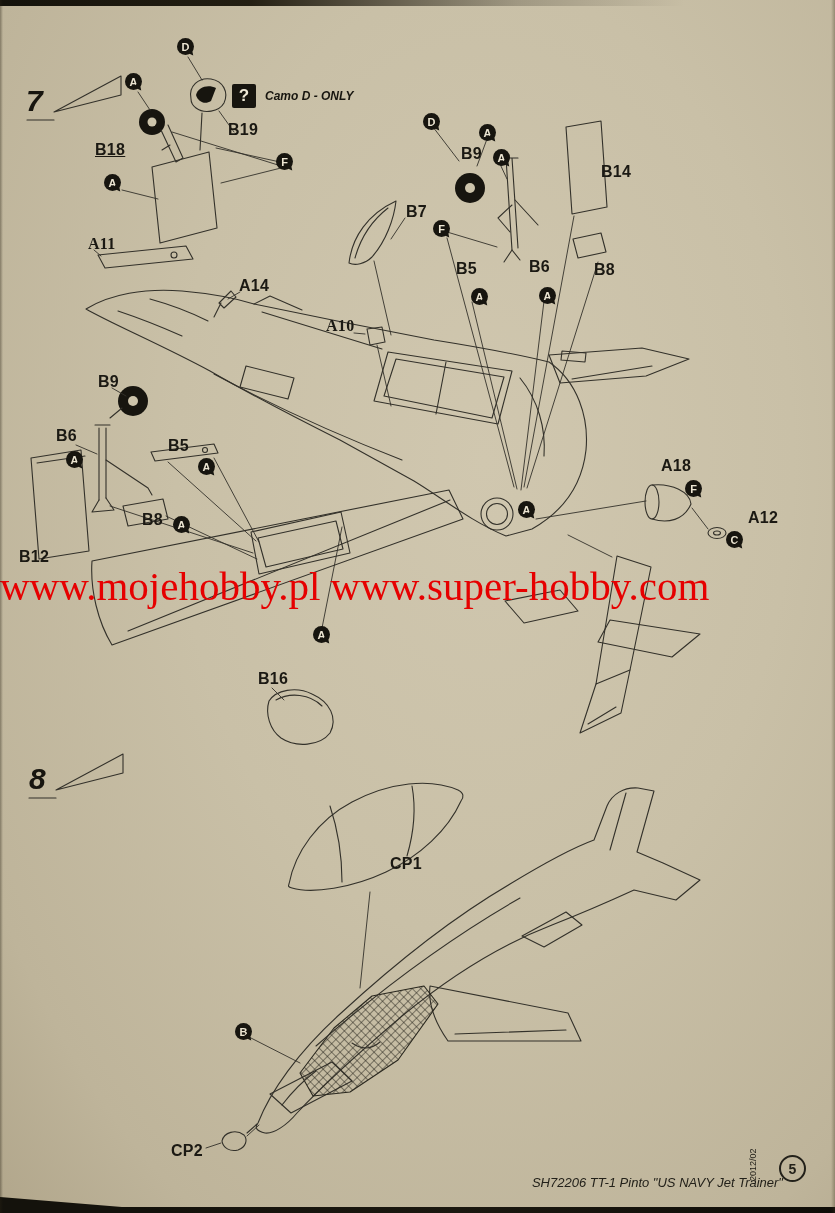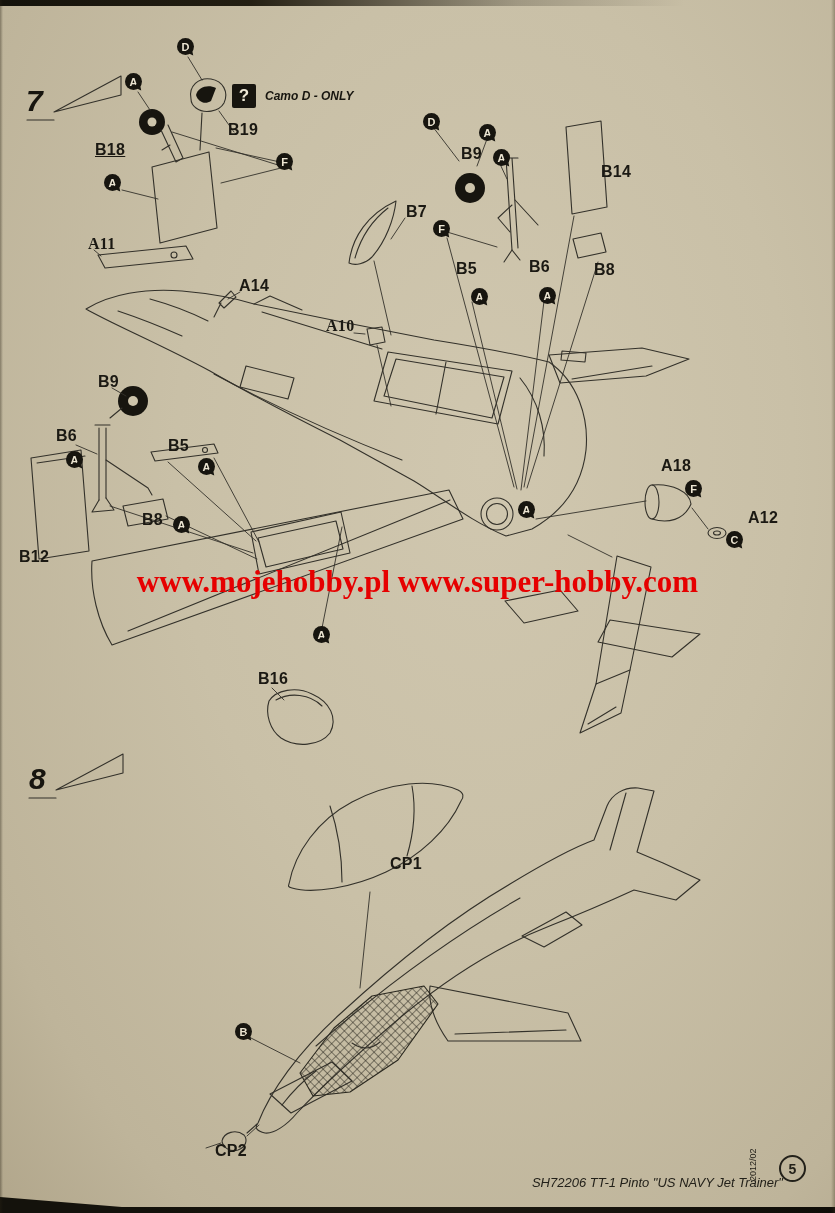--- a/index.html
+++ b/index.html
@@ -11,22 +11,22 @@
   svg{position:absolute;left:0;top:0;}
   .plabel{position:absolute;font-size:16px;font-weight:bold;letter-spacing:.3px;color:#1b1913;white-space:nowrap;}
   .step-num{position:absolute;font-size:30px;font-weight:bold;font-style:italic;color:#17150f;}
   .co{position:absolute;width:17px;height:17px;border-radius:50%;background:#17150f;color:#ece5d2;
       font-size:11px;font-weight:bold;display:flex;align-items:center;justify-content:center;}
   .co::after{content:'';position:absolute;left:11px;bottom:-5px;width:0;height:0;
       border:4px solid transparent;border-top:8px solid #17150f;transform:rotate(-38deg);}
   .camo-box{position:absolute;left:232px;top:84px;width:24px;height:24px;background:#17150f;color:#f0ead8;
       font-weight:bold;font-size:17px;display:flex;align-items:center;justify-content:center;border-radius:2px;}
   .camo-label{position:absolute;left:265px;top:89px;font-size:12px;font-weight:bold;font-style:italic;color:#17150f;}
-  .watermark{position:absolute;left:0;right:0;top:566px;text-align:center;white-space:nowrap;
-      font-family:"Liberation Serif", serif;font-size:31px;color:#e60000;line-height:1;font-weight:bold;}
+  .watermark{position:absolute;left:0;right:0;top:566px;white-space:nowrap;
+      font-family:"Liberation Serif", serif;font-size:41px;color:#e60000;line-height:1;}
   .footer-title{position:absolute;right:52px;bottom:23px;font-size:13px;font-style:italic;color:#23211a;white-space:nowrap;}
   .footer-date{position:absolute;left:748px;top:1181px;font-size:9px;color:#23211a;
       transform:rotate(-90deg);transform-origin:left top;white-space:nowrap;}
   .footer-page{position:absolute;left:779px;top:1155px;width:23px;height:23px;border:2px solid #23211a;border-radius:50%;
       display:flex;align-items:center;justify-content:center;font-size:14px;font-weight:bold;color:#23211a;background:transparent;}
   .edge-top{position:absolute;top:0;left:0;width:100%;height:6px;
       background:linear-gradient(90deg,#14120b 0%,#241f13 30%,rgba(36,31,19,.25) 62%,rgba(36,31,19,0) 82%);}
   .edge-bottom{position:absolute;bottom:0;left:0;width:100%;height:6px;background:linear-gradient(90deg,#110f09,#1b1810 55%,#0f0d08);}
   .corner-bl{position:absolute;bottom:0;left:0;width:0;height:0;border-bottom:16px solid #14120c;border-right:195px solid transparent;}
   .edge-right{position:absolute;top:0;right:0;width:4px;height:100%;background:linear-gradient(to left,rgba(60,50,30,.35),rgba(60,50,30,0));}
@@ -209,21 +209,21 @@
   <div class="plabel" style="left:326px;top:317px;font-family:Liberation Serif, serif;">A10</div>
   <div class="plabel" style="left:98px;top:373px;">B9</div>
   <div class="plabel" style="left:56px;top:427px;">B6</div>
   <div class="plabel" style="left:168px;top:437px;">B5</div>
   <div class="plabel" style="left:142px;top:511px;">B8</div>
   <div class="plabel" style="left:19px;top:536px;margin-top:12px;">B12</div>
   <div class="plabel" style="left:661px;top:457px;text-align:center;">A18</div>
   <div class="plabel" style="left:720px;top:509px;margin-left:28px;">A12</div>
   <div class="plabel" style="left:258px;top:670px;">B16</div>
   <div class="plabel" style="left:390px;top:855px;text-align:right;">CP1</div>
-  <div class="plabel" style="left:171px;top:1142px;margin-left:44px;">CP2</div>
+  <div class="plabel" style="left:171px;top:1142px;">CP2</div>
 
   <div class="co" style="left:177px;top:38px;">D</div>
   <div class="co" style="left:125px;top:73px;">A</div>
   <div class="co" style="left:104px;top:174px;">A</div>
   <div class="co" style="left:276px;top:153px;">F</div>
   <div class="co" style="left:423px;top:113px;">D</div>
   <div class="co" style="left:479px;top:124px;">A</div>
   <div class="co" style="left:493px;top:149px;">A</div>
   <div class="co" style="left:433px;top:220px;">F</div>
   <div class="co" style="left:471px;top:288px;">A</div>

